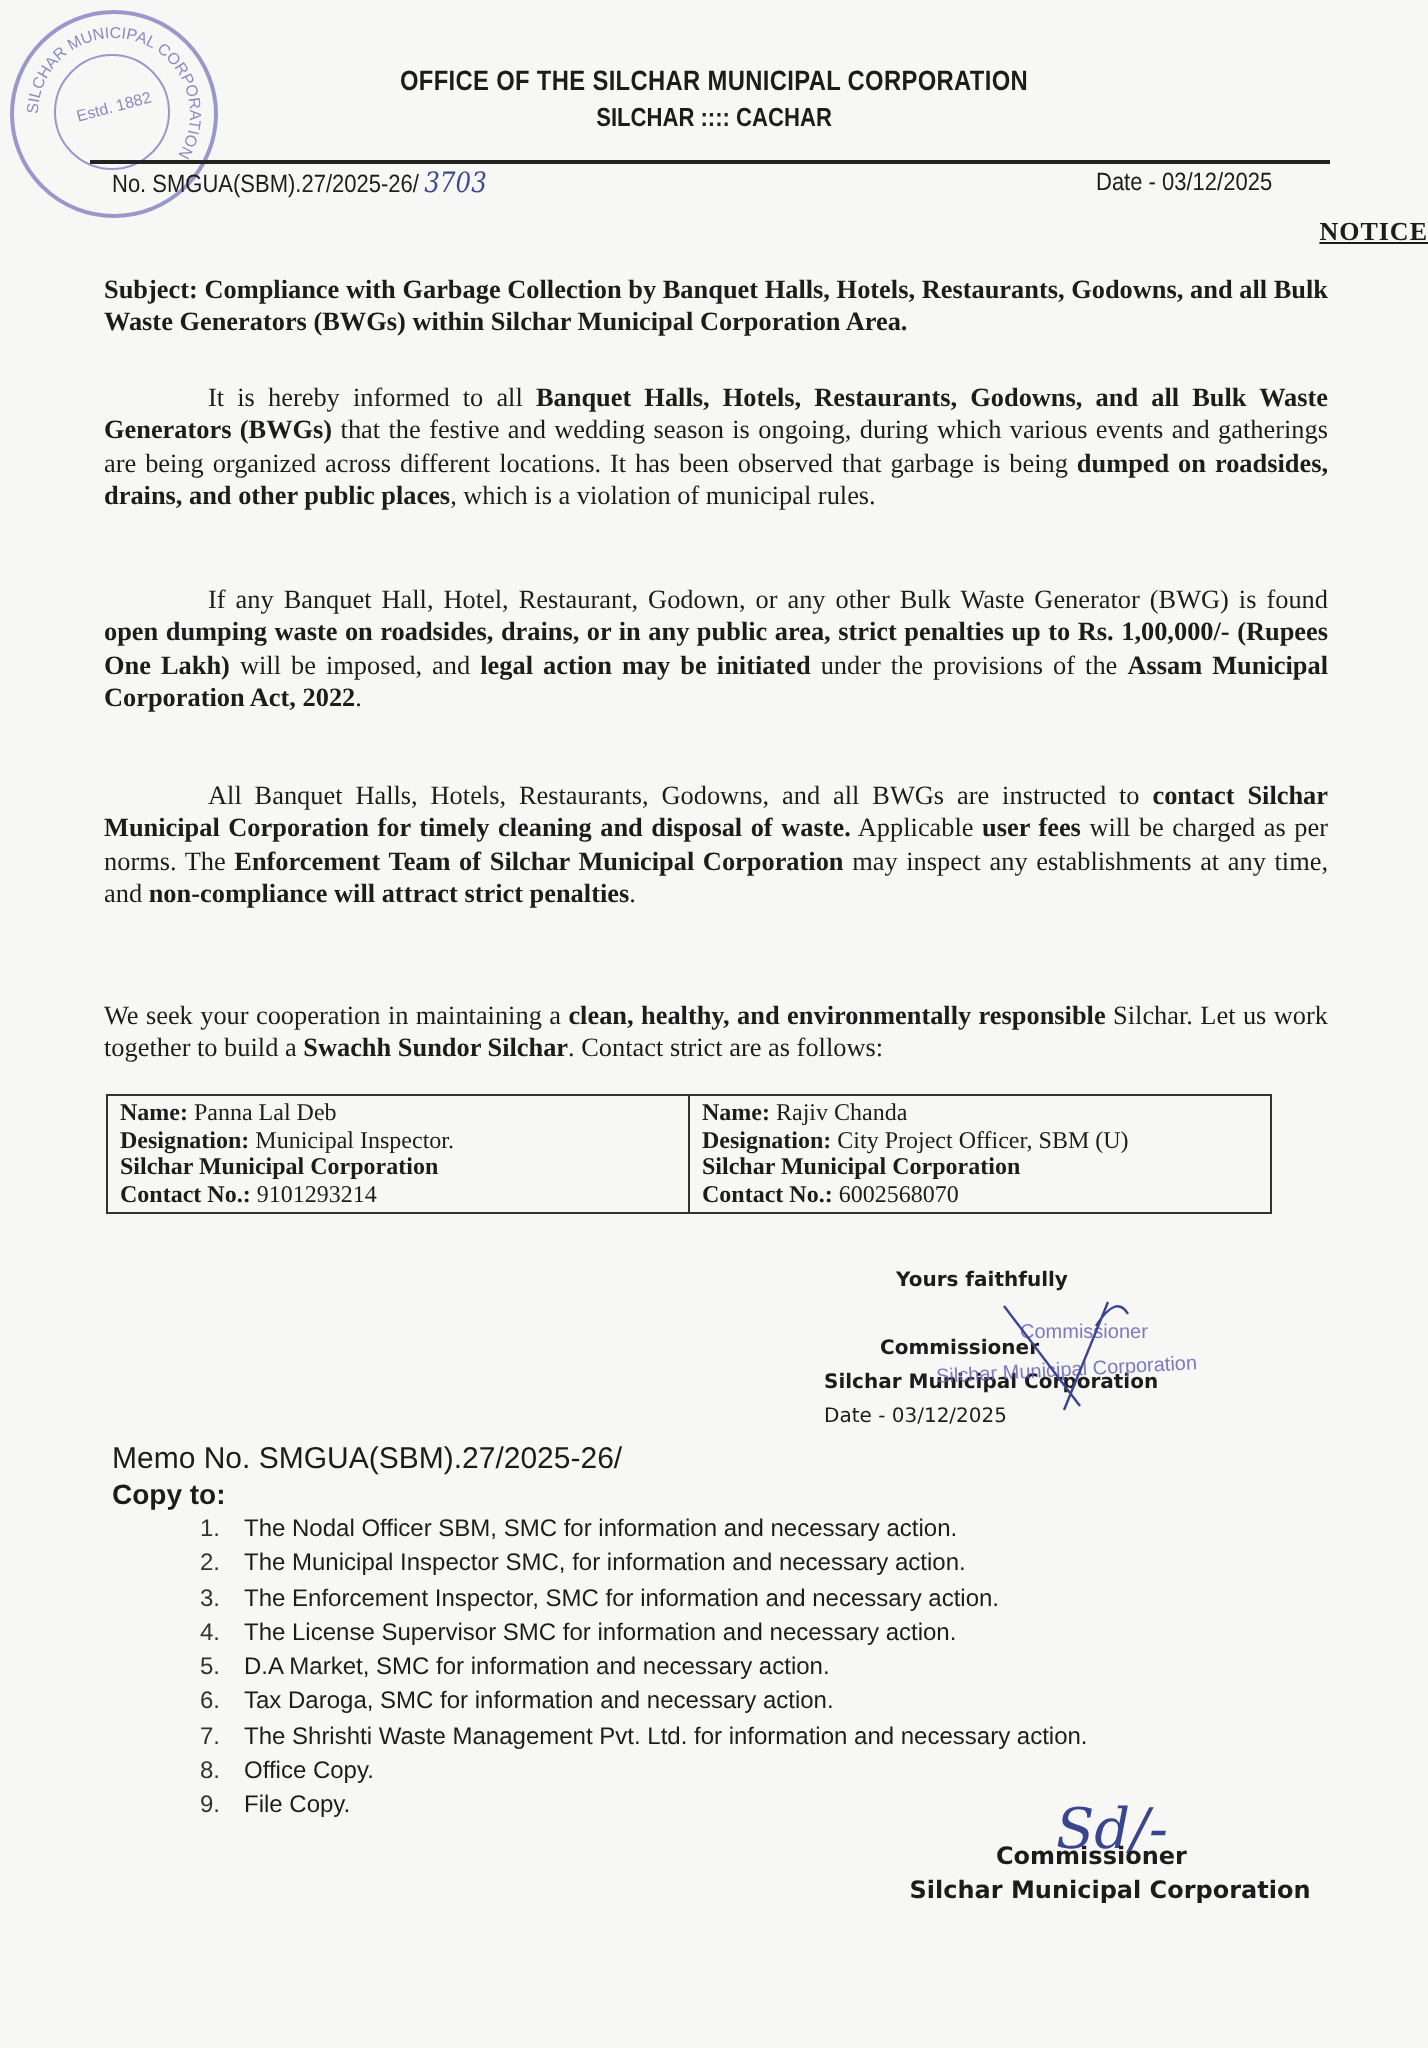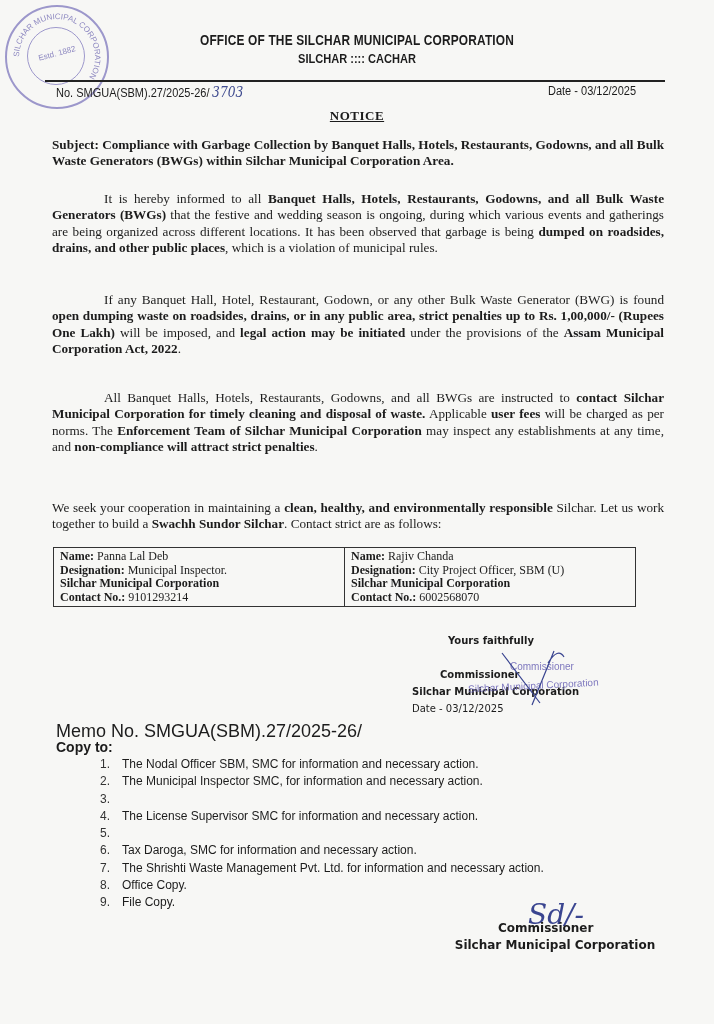--- a/index.html
+++ b/index.html
@@ -50,21 +50,21 @@
   .ref-hand {
     font-family: "DejaVu Serif", serif; font-style: italic; color: #3f4b8f;
     font-size: 14px; margin-left: 3px;
   }
   .ref-date {
     position: absolute; left: 548px; top: 84px;
     font-family: "Liberation Sans", sans-serif; font-size: 12.5px;
     transform: scaleX(0.88); transform-origin: left;
   }
   .notice-title {
-    position: absolute; left: 0; right: 0; top: 108px; text-align: center;
+    position: absolute; left: 0; right: 0; top: 108px; text-align: right;
     font-weight: bold; font-size: 13px; text-decoration: underline;
     letter-spacing: 0.5px;
   }
 
   .para {
     position: absolute; left: 52px; width: 612px;
     font-size: 13.2px; line-height: 16.4px; text-align: justify;
   }
   .para b { font-weight: bold; }
   .indent { text-indent: 52px; }
@@ -88,21 +88,21 @@
     position: absolute; left: 452px; top: 655px; width: 240px; height: 70px;
     pointer-events: none;
   }
   .stamp-text {
     position: absolute; font-family: "Liberation Sans", sans-serif; font-size: 10px;
     color: #6a63b5; opacity: 0.85;
   }
 
   .memo {
     position: absolute; left: 56px; top: 721px;
-    font-family: "Liberation Sans", sans-serif; font-size: 18px;
+    font-family: "Liberation Sans", sans-serif; font-size: 15px;
   }
   .copy-to {
     position: absolute; left: 56px; top: 739px;
     font-family: Liberation Sans, sans-serif; font-size: 14px; font-weight: bold;
   }
   .copy-list {
     position: absolute; left: 100px; top: 756px; margin: 0; padding: 0; list-style: none;
     font-family: "Liberation Sans", sans-serif; font-size: 12px; line-height: 17.3px;
   }
   .copy-list li { display: flex; }
@@ -209,27 +209,29 @@
     <li>
         <span class="num">1.</span>
         <span>The Nodal Officer SBM, SMC for information and necessary action.</span>
       </li>
     <li>
         <span class="num">2.</span>
         <span>The Municipal Inspector SMC, for information and necessary action.</span>
       </li>
     <li>
         <span class="num">3.</span>
+        <span>The Enforcement Inspector, SMC for information and necessary action.</span>
       </li>
     <li>
         <span class="num">4.</span>
         <span>The License Supervisor SMC for information and necessary action.</span>
       </li>
     <li>
         <span class="num">5.</span>
+        <span>D.A Market, SMC for information and necessary action.</span>
       </li>
     <li>
         <span class="num">6.</span>
         <span>Tax Daroga, SMC for information and necessary action.</span>
       </li>
     <li>
         <span class="num">7.</span>
         <span>The Shrishti Waste Management Pvt. Ltd. for information and necessary action.</span>
       </li>
     <li>

